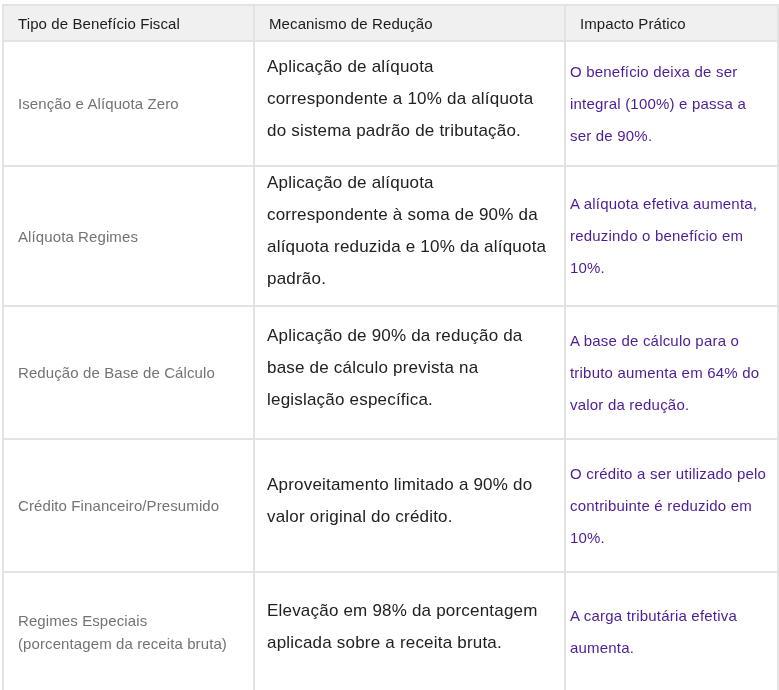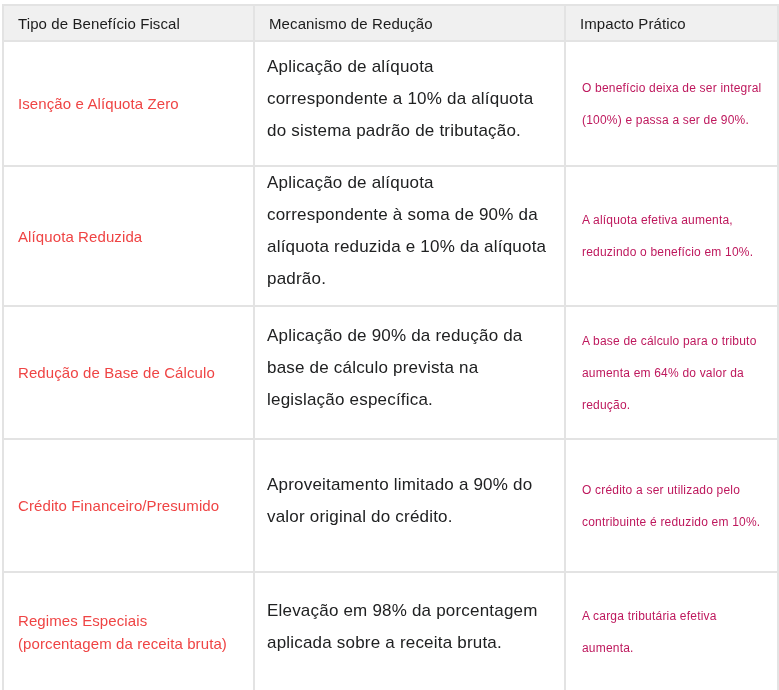--- a/index.html
+++ b/index.html
@@ -40,36 +40,36 @@
   table.benefits th {
     background: #f0f0f0;
     font-size: 15px;
     font-weight: 400;
     color: #1c1c1c;
     padding: 0 14px;
     letter-spacing: 0.1px;
   }
   td.col-type {
     font-size: 15px;
-    color: #ef4444;
+    color: #737373;
     padding: 0 14px;
     line-height: 23px;
     letter-spacing: 0.1px;
   }
   td.col-mechanism {
     font-size: 17px;
     color: #202122;
     padding: 0 10px 10px 12px;
     line-height: 32px;
     letter-spacing: 0.2px;
   }
   td.col-impact {
-    font-size: 12px;
-    color: #be185d;
-    padding: 0 6px 0 16px;
+    font-size: 15px;
+    color: #4c1d95;
+    padding: 0 6px 0 4px;
     line-height: 32px;
     letter-spacing: 0.2px;
   }
   .type-note { display: block; }
   .type-note:empty { display: none; }
 </style>
 </head>
 <body>
 
 <table class="benefits">
@@ -89,21 +89,21 @@
     <tr>
       <td class="col-type">
         <span>Isenção e Alíquota Zero</span>
         
       </td>
       <td class="col-mechanism">Aplicação de alíquota correspondente a 10% da alíquota do sistema padrão de tributação.</td>
       <td class="col-impact">O benefício deixa de ser integral (100%) e passa a ser de 90%.</td>
     </tr>
     <tr>
       <td class="col-type">
-        <span>Alíquota Reduzida</span>
+        <span>Alíquota Regimes</span>
         
       </td>
       <td class="col-mechanism">Aplicação de alíquota correspondente à soma de 90% da alíquota reduzida e 10% da alíquota padrão.</td>
       <td class="col-impact">A alíquota efetiva aumenta, reduzindo o benefício em 10%.</td>
     </tr>
     <tr>
       <td class="col-type">
         <span>Redução de Base de Cálculo</span>
         
       </td>

